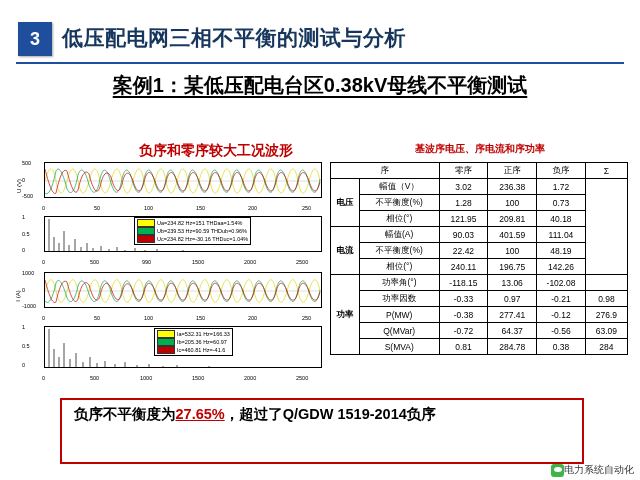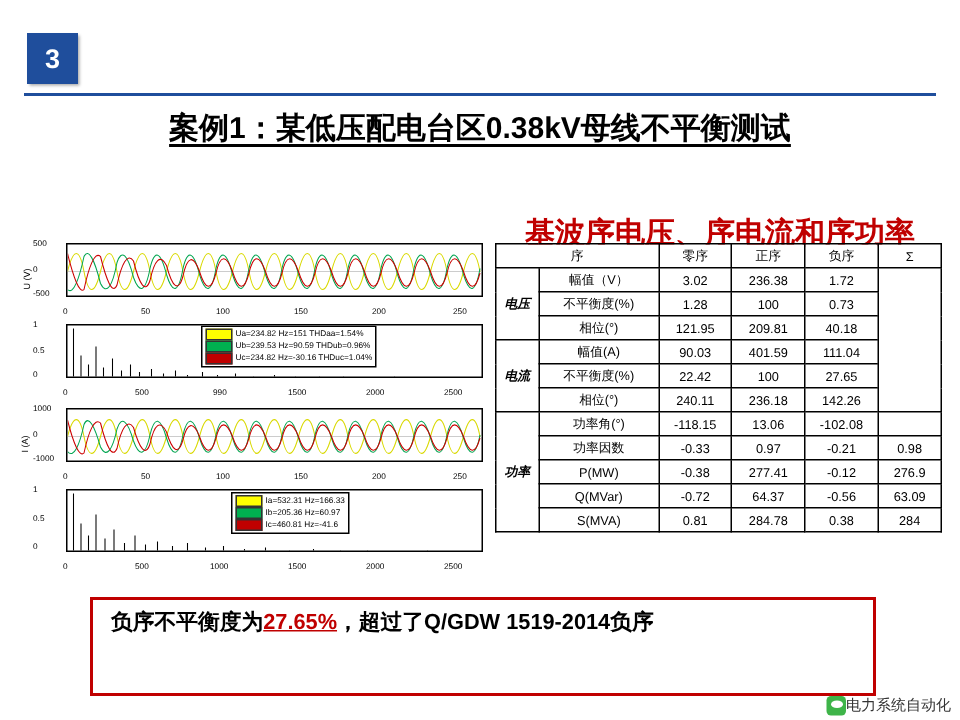--- a/index.html
+++ b/index.html
@@ -35,21 +35,21 @@
   }
   .case-title u{text-decoration:underline;text-underline-offset:4px;}
 
   
   .cap-left{
     position:absolute;left:86px;top:142px;width:260px;text-align:center;
     font-size:14px;font-weight:bold;color:#c00000;
   }
   .cap-right{
     position:absolute;left:330px;top:142px;width:300px;text-align:center;
-    font-size:20px;font-weight:bold;color:#c00000;
+    font-size:10px;font-weight:bold;color:#c00000;
   }
 
   
   .charts{position:absolute;left:14px;top:160px;width:312px;height:225px;}
   .chart{position:absolute;left:0;width:312px;background:#fff;}
   .ch1{top:0;height:52px;}
   .ch2{top:54px;height:52px;}
   .ch3{top:110px;height:52px;}
   .ch4{top:164px;height:58px;}
   .plotbox{position:absolute;left:30px;top:2px;right:4px;bottom:14px;border:1px solid #000;background:#fff;overflow:hidden;}
@@ -67,21 +67,21 @@
     border:1px solid #000;background:#fff;padding:1px 2px;
   }
   .legend .row{display:flex;align-items:center;gap:2px;white-space:nowrap;}
   .legend .sw{width:16px;height:6px;display:inline-block;border:1px solid #333;}
 
   
   .tablewrap{position:absolute;left:330px;top:162px;width:298px;}
   table{border-collapse:collapse;width:298px;font-size:8.5px;color:#000;table-layout:fixed;}
   table td,table th{border:1px solid #000;text-align:center;padding:1px 0;height:13px;font-weight:normal;}
   th{font-weight:bold;background:#fff;}
-  .colgrp{width:26px;font-weight:bold;font-style:italic;}
+  .colgrp{width:26px;font-weight:bold;}
   .colitem{width:72px;}
   .colv{width:44px;}
   .colsum{width:38px;}
 
   
   .note{
     position:absolute;left:60px;top:398px;width:520px;height:62px;
     border:2px solid #c00000;background:#ffffff;
   }
   .note-line{
@@ -102,27 +102,29 @@
   }
   .footer-text{font-size:10px;color:#333;}
 </style>
 </head>
 <body>
 
 <div class="slide">
 
   <div class="header">
     <div class="hdr-badge">3</div>
+    <div class="hdr-title">低压配电网三相不平衡的测试与分析</div>
     <div class="hdr-rule"></div>
   </div>
 
   <div class="case-title">
     <u>案例1：某低压配电台区0.38kV母线不平衡测试</u>
   </div>
 
+  <div class="cap-left">负序和零序较大工况波形</div>
   <div class="cap-right">基波序电压、序电流和序功率</div>
 
   <div class="charts">
 
     <div class="chart ch1">
       <div class="ylab">U (V)</div>
       <div class="ytick" style="top:0px;">500</div>
       <div class="ytick" style="top:17px;">0</div>
       <div class="ytick" style="top:33px;">-500</div>
       <div class="plotbox">
@@ -327,26 +329,26 @@
           <td rowspan="3" class="colgrp">电流</td>
           <td>幅值(A)</td>
           <td>90.03</td>
           <td>401.59</td>
           <td>111.04</td>
         </tr>
         <tr>
           <td>不平衡度(%)</td>
           <td>22.42</td>
           <td>100</td>
-          <td>27.65</td>
+          <td>48.19</td>
         </tr>
         <tr>
           <td>相位(°)</td>
           <td>240.11</td>
-          <td>236.18</td>
+          <td>196.75</td>
           <td>142.26</td>
         </tr>
 
         <tr>
           <td rowspan="5" class="colgrp">功率</td>
           <td>功率角(°)</td>
           <td>-118.15</td>
           <td>13.06</td>
           <td>-102.08</td>
           <td></td>

